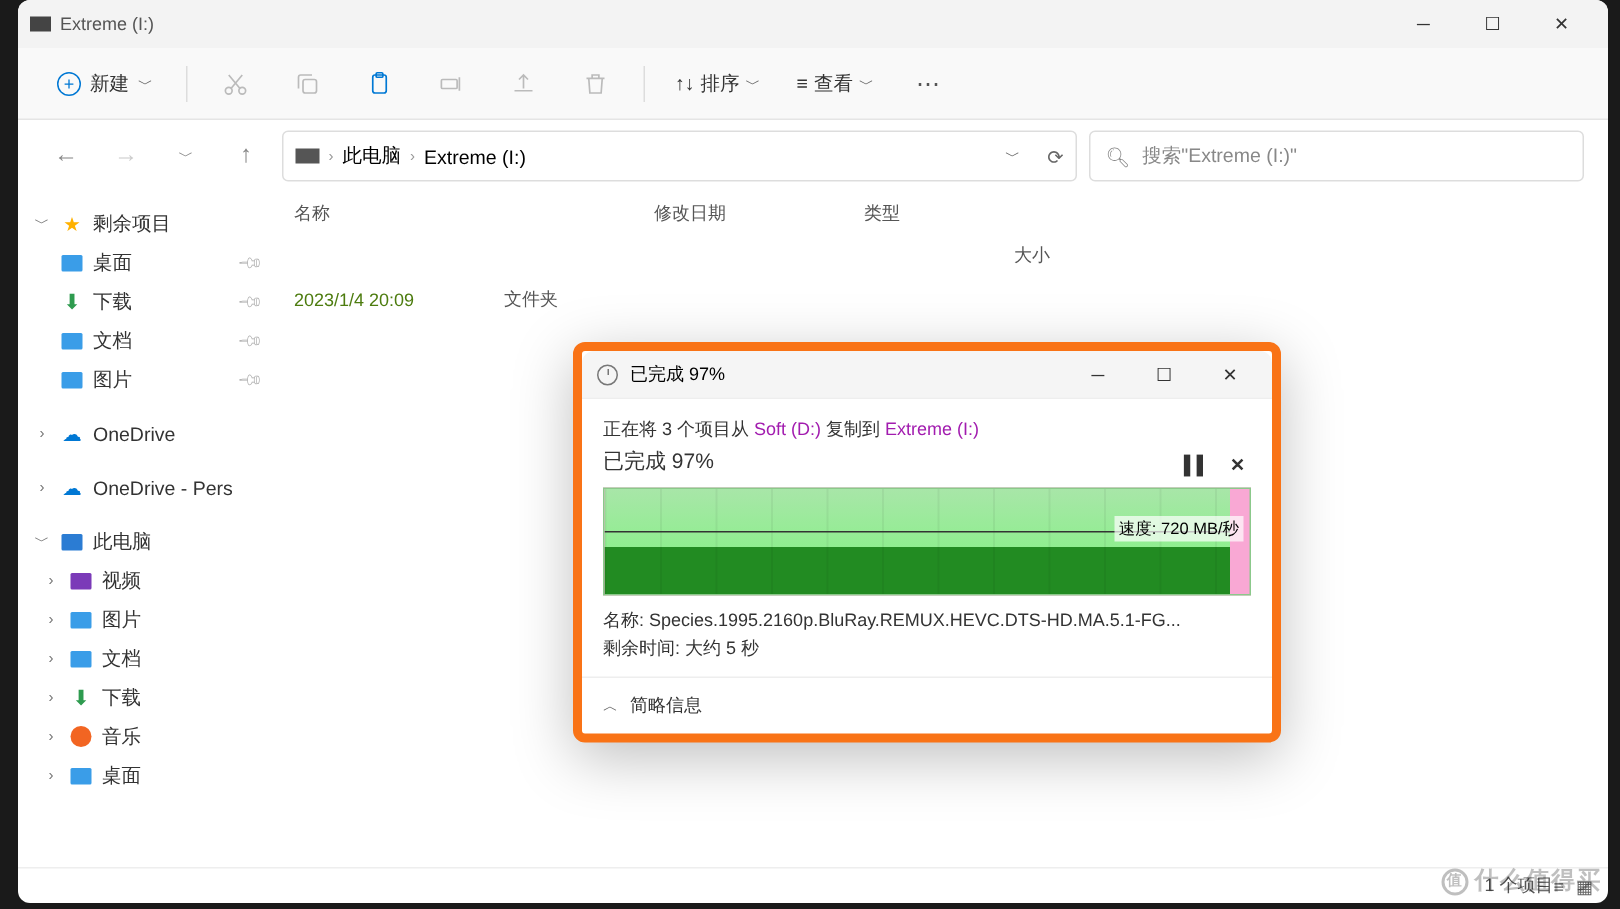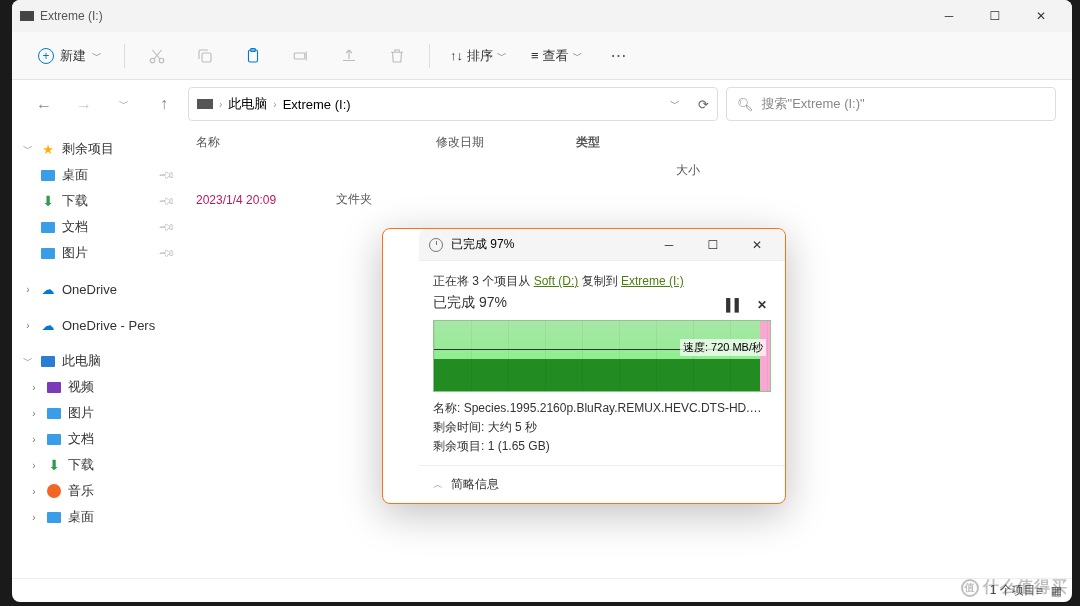--- a/index.html
+++ b/index.html
@@ -39,38 +39,38 @@
 .green-ico { color: #2e9b4f; font-size: 14px; }
 .pic-ico { width: 14px; height: 11px; background: #3a9de8; border-radius: 1px; position: relative; }
 .pc-ico { width: 14px; height: 11px; background: #2b7cd3; border-radius: 1px; }
 .cloud-ico { color: #0078d4; font-size: 13px; }
 .purple-ico { width: 14px; height: 11px; background: #7b3ab8; border-radius: 1px; }
 .orange-ico { width: 14px; height: 14px; background: #f26522; border-radius: 50%; }
 .content { flex: 1; display: flex; flex-direction: column; font-size: 12px; }
 .colheaders { display: flex; padding: 6px 12px; color: #555; font-size: 12px; }
 .colheaders div:nth-child(1) { width: 240px; }
 .colheaders div:nth-child(2) { width: 140px; }
-.colheaders div:nth-child(3) { width: 100px; font-weight: bold; }
+.colheaders div:nth-child(3) { width: 100px; }
 .colheaders div:nth-child(4) { width: 80px; margin-top: 28px; }
 .filerow { display: flex; padding: 6px 12px; align-items: center; }
 .filerow .fname { width: 240px; display: flex; align-items: center; gap: 6px; white-space: nowrap; overflow: hidden; text-overflow: ellipsis; }
-.filerow .fdate { width: 140px; color: #be185d; }
+.filerow .fdate { width: 140px; color: #4d7c0f; }
 .filerow .ftype { width: 100px; color: #555; }
 .statusbar { height: 24px; border-top: 1px solid #eee; display: flex; align-items: center; padding: 0 10px; font-size: 12px; color: #555; justify-content: flex-end; }
 .viewicons { display: flex; gap: 8px; color: #666; }
 
-.dialog { position: absolute; top: 228px; left: 382px; width: 404px; background: #fff; border: 1px solid #f97316; border-radius: 8px; box-shadow: 0 10px 40px rgba(0,0,0,0.25); font-size: 12px; padding-left: 36px; }
+.dialog { position: absolute; top: 228px; left: 382px; width: 472px; background: #fff; border: 6px solid #f97316; border-radius: 8px; box-shadow: 0 10px 40px rgba(0,0,0,0.25); font-size: 12px; }
 .dlg-title { height: 32px; display: flex; align-items: center; padding: 0 10px; gap: 8px; border-bottom: 1px solid #eee; background: #f5f5f5; border-radius: 8px 8px 0 0; }
 .dlg-title .clock { width: 14px; height: 14px; border: 1px solid #777; border-radius: 50%; position: relative; }
 .dlg-title .clock::after { content: ""; position: absolute; top: 2px; left: 6px; width: 1px; height: 4px; background: #777; }
 .dlg-title .ttext { flex: 1; font-size: 12px; }
 .dlg-title .wbtn { width: 36px; text-align: center; color: #333; }
 .dlg-body { padding: 12px 14px 8px; }
 .copytext { font-size: 12px; color: #333; margin-bottom: 4px; }
-.copytext .link { color: #4d7c0f; text-decoration: underline; }
+.copytext .link { color: #a21caf; }
 .donetext { font-size: 14px; color: #333; margin-bottom: 6px; }
 .ctrlbtns { float: right; display: flex; gap: 18px; margin-top: -20px; margin-right: 4px; }
 .ctrlbtns span { font-size: 12px; font-weight: bold; color: #333; }
 .graph { width: 100%; height: 72px; border: 1px solid #8bc98b; background: #f9a8d4; position: relative; margin: 8px 0; overflow: hidden; }
 .graph-fill { position: absolute; top: 0; left: 0; width: 97%; height: 100%; background: linear-gradient(to top, #228b22 0%, #228b22 45%, #90ee90 45%, #a8e6a8 100%); }
 .graph-line { position: absolute; top: 28px; left: 0; width: 97%; height: 1px; background: #333; }
 .graph-grid { position: absolute; inset: 0; background-image: linear-gradient(to right, rgba(0,0,0,0.05) 1px, transparent 1px); background-size: 37px 100%; }
 .speed { position: absolute; right: 4px; top: 18px; font-size: 11px; background: rgba(255,255,255,0.7); padding: 1px 3px; }
 .detail { font-size: 12px; color: #333; margin: 2px 0; white-space: nowrap; overflow: hidden; text-overflow: ellipsis; }
 .dlg-footer { border-top: 1px solid #eee; padding: 10px 14px; display: flex; align-items: center; gap: 8px; color: #333; font-size: 12px; }
@@ -305,21 +305,20 @@
       <span>✕</span>
     </div>
     <div class="graph">
       <div class="graph-fill"></div>
       <div class="graph-grid"></div>
       <div class="graph-line"></div>
       <div class="speed"><span>速度: </span><span>720 MB/秒</span></div>
     </div>
     <div class="detail"><span>名称: </span><span>Species.1995.2160p.BluRay.REMUX.HEVC.DTS-HD.MA.5.1-FG...</span></div>
     <div class="detail"><span>剩余时间: </span><span>大约 5 秒</span></div>
-    <div class="detail"><span>剩余项目: </span><span>1 (1.65 GB)</span></div>
   </div>
   <div class="dlg-footer">
     <span class="chev">︿</span>
     <span>简略信息</span>
   </div>
 </div>
 
 <div class="watermark">
   <span class="smlogo">值</span><span>什么值得买</span>
 </div>

